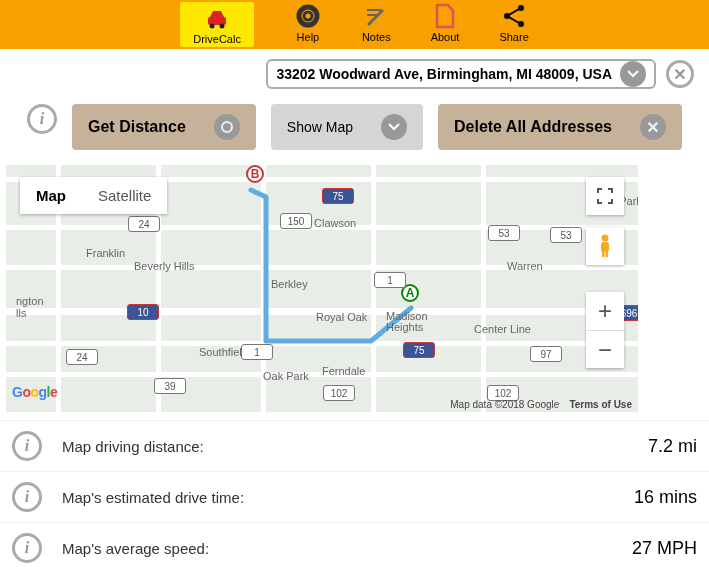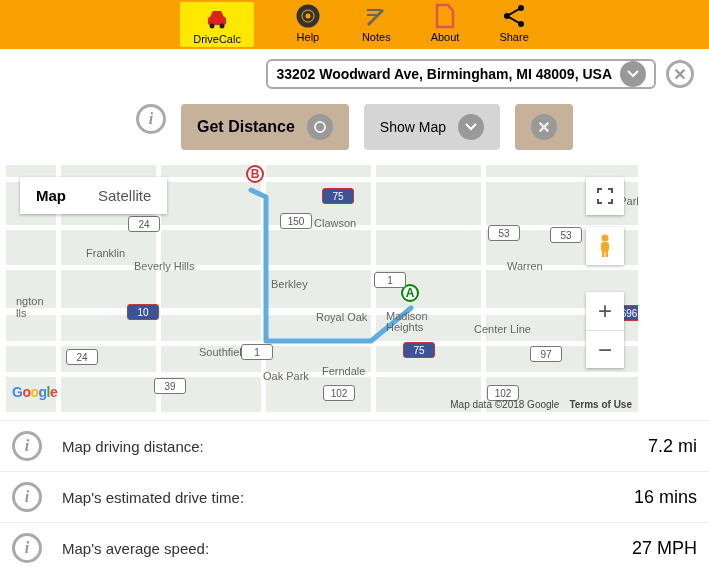--- a/index.html
+++ b/index.html
@@ -46,21 +46,21 @@
 .btn-row {
   display:flex; justify-content:center; gap: 15px; padding: 5px 0 15px;
 }
 .info-circ {
   width: 30px; height: 30px; border-radius: 50%; border: 3px solid #aaa;
   display:flex; align-items:center; justify-content:center;
   font-family: serif; font-style: italic; font-weight: bold; color: #999;
 }
 .action-btn {
   background: #C6B29A; border: none; border-radius: 4px;
-  padding: 10px 16px; display:flex; align-items:center; gap:12px;
+  padding: 10px 16px; display:flex; align-items:center; gap:28px;
   font-size: 16px; font-weight: bold; cursor:pointer;
 }
 .action-btn.light { background: #d5d5d5; font-weight: normal; font-size: 14px; }
 
 .map-area {
   width: 632px; height: 247px; margin-left: 6px;
   background: #E9EDE8; position: relative; overflow: hidden;
 }
 .map-type-ctrl {
   position:absolute; top: 12px; left: 14px; display:flex;
@@ -211,20 +211,21 @@
   </button>
   <button class="action-btn light">
     <span>Show Map</span>
     <span class="circle-btn">
       <svg width="12" height="8" viewBox="0 0 12 8">
           <path d="M1 1 L6 6 L11 1" stroke="#fff" stroke-width="2" fill="none"></path>
         </svg>
     </span>
   </button>
   <button class="action-btn">
+    <span>Delete All Addresses</span>
     <span class="circle-btn" style="color:#eee;font-weight:bold">✕</span>
   </button>
 </div>
 
 <div class="map-area">
 
   <div class="road-h" style="left:0; top:12px; width:632px"></div>
   <div class="road-h" style="left:0; top:60px; width:632px"></div>
   <div class="road-h" style="left:0; top:100px; width:632px"></div>
   <div class="road-h" style="left:0; top:143px; width:632px; height:7px"></div>

